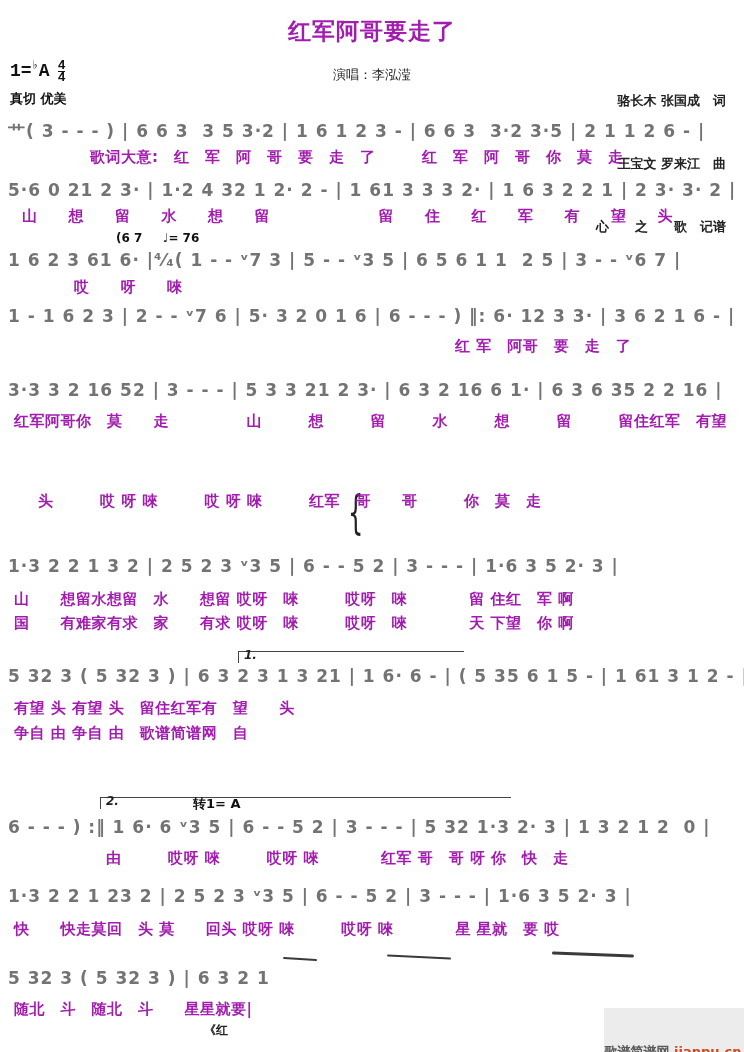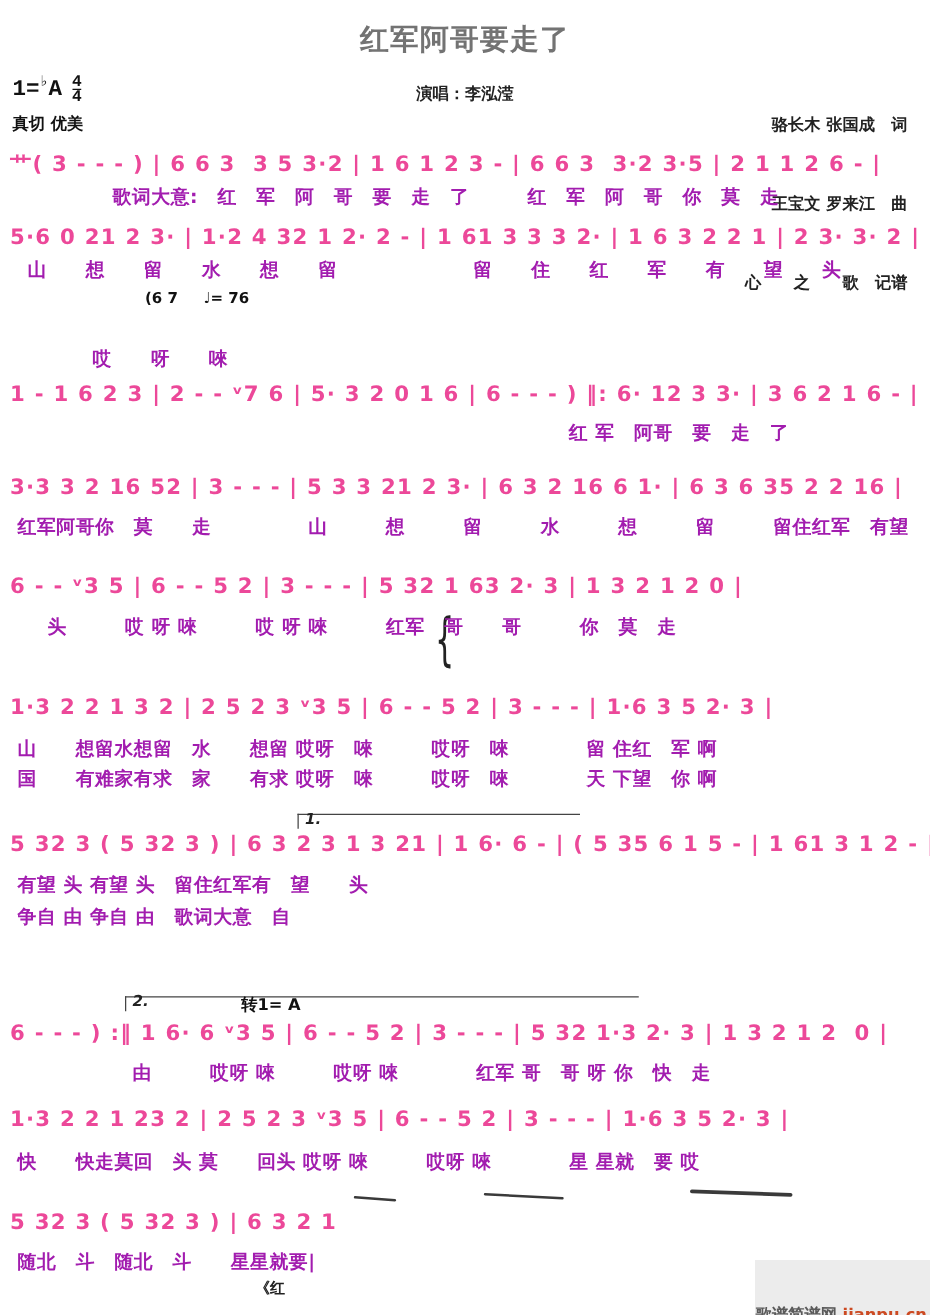--- a/index.html
+++ b/index.html
@@ -1,26 +1,26 @@
 <!DOCTYPE html>
 <html><head>
 <meta charset="utf-8">
 <style>
   html,body{margin:0;padding:0;background:#fff;}
   .page{
     position:relative;width:744px;height:1052px;background:#ffffff;
     font-family:"DejaVu Sans","Liberation Sans",sans-serif;color:#111;overflow:hidden;
   }
   .row{position:absolute;white-space:pre;}
-  .notes{font-weight:700;font-size:17px;letter-spacing:1px;color:#ec4899;}
+  .notes{font-weight:700;font-size:17px;letter-spacing:1px;color:#737373;}
   .lyr{font-size:15px;font-weight:600;letter-spacing:.5px;color:#a21caf;}
   .title{position:absolute;top:16px;left:0;width:744px;text-align:center;
-         font-size:23px;font-weight:700;letter-spacing:1px;color:#737373;}
+         font-size:23px;font-weight:700;letter-spacing:1px;color:#a21caf;}
   .singer{position:absolute;top:66px;left:0;width:744px;text-align:center;
-          font-size:13px;font-weight:700;color:#222;}
+          font-size:13px;font-weight:400;color:#222;}
   .credits{position:absolute;top:48px;right:18px;text-align:right;
            font-size:13px;font-weight:600;line-height:21px;color:#222;white-space:pre;}
   .keyblock{position:absolute;top:58px;left:10px;font-size:18px;font-weight:700;white-space:nowrap;font-family:Liberation Mono, monospace;}
   .keyblock sup{font-size:12px;}
   .frac{display:inline-block;vertical-align:middle;margin-left:8px;text-align:center;
         font-size:13px;font-weight:700;line-height:11px;}
   .frac .num{display:block;}
   .frac .den{display:block;border-top:1.6px solid #111;}
   .expression{position:absolute;top:90px;left:10px;font-size:13px;font-weight:700;}
   .tempo{position:absolute;font-size:12px;font-weight:700;white-space:pre;}
@@ -56,42 +56,42 @@
     <div>心　　之　　歌　记谱</div>
   </div>
 
   <div class="row notes" style="top:120px;left:8px">艹( 3 - - - ) | 6 6 3  3 5 3·2 | 1 6 1 2 3 - | 6 6 3  3·2 3·5 | 2 1 1 2 6 - |</div>
   <div class="row lyr" style="top:148px;left:90px">歌词大意:　红　军　阿　哥　要　走　了　　　红　军　阿　哥　你　莫　走</div>
 
   <div class="row notes" style="top:180px;left:8px">5·6 0 21 2 3· | 1·2 4 32 1 2· 2 - | 1 61 3 3 3 2· | 1 6 3 2 2 1 | 2 3· 3· 2 |</div>
   <div class="row lyr" style="top:207px;left:22px">山　　想　　留　　水　　想　　留　　　　　　　留　　住　　红　　军　　有　　望　　头</div>
 
   <div class="tempo" style="top:230px;left:116px">(6 7　  ♩= 76</div>
+  <div class="row notes" style="top:250px;left:8px">1 6 2 3 61 6· |⁴⁄₄( 1 - - ᵛ7 3 | 5 - - ᵛ3 5 | 6 5 6 1 1  2 5 | 3 - - ᵛ6 7 |</div>
   <div class="row lyr" style="top:278px;left:74px">哎　　呀　　唻</div>
 
   <div class="row notes" style="top:306px;left:8px">1 - 1 6 2 3 | 2 - - ᵛ7 6 | 5· 3 2 0 1 6 | 6 - - - ) ‖: 6· 12 3 3· | 3 6 2 1 6 - |</div>
   <div class="row lyr" style="top:337px;left:455px">红 军　阿哥　要　走　了</div>
 
   <div class="row notes" style="top:380px;left:8px">3·3 3 2 16 52 | 3 - - - | 5 3 3 21 2 3· | 6 3 2 16 6 1· | 6 3 6 35 2 2 16 |</div>
   <div class="row lyr" style="top:412px;left:14px">红军阿哥你　莫　　走　　　　　山　　　想　　　留　　　水　　　想　　　留　　　留住红军　有望</div>
 
-  <div class="row notes" style="top:459px;left:8px">6 - - ᵛ3 5 | 6 - - 5 2 | 3 - - - | 5 32 1 63 2· 3 | 1 3 2 1 2 0 |</div>
   <div class="brace" style="top:487px;left:348px">{</div>
   <div class="row lyr" style="top:492px;left:38px">头　　　哎 呀 唻　　　哎 呀 唻　　　红军　哥　　哥　　　你　莫　走</div>
 
   <div class="row notes" style="top:556px;left:8px">1·3 2 2 1 3 2 | 2 5 2 3 ᵛ3 5 | 6 - - 5 2 | 3 - - - | 1·6 3 5 2· 3 |</div>
   <div class="row lyr" style="top:590px;left:14px">山　　想留水想留　水　　想留 哎呀　唻　　　哎呀　唻　　　　留 住红　军 啊</div>
   <div class="row lyr" style="top:614px;left:14px">国　　有难家有求　家　　有求 哎呀　唻　　　哎呀　唻　　　　天 下望　你 啊</div>
 
   <div class="volta" style="top:651px;left:238px;width:225px">
     <span class="vlabel">1.</span>
   </div>
   <div class="row notes" style="top:666px;left:8px">5 32 3 ( 5 32 3 ) | 6 3 2 3 1 3 21 | 1 6· 6 - | ( 5 35 6 1 5 - | 1 61 3 1 2 - |</div>
   <div class="row lyr" style="top:699px;left:14px">有望 头 有望 头　留住红军有　望　　头</div>
-  <div class="row lyr" style="top:724px;left:14px">争自 由 争自 由　歌词大意　自</div>
+  <div class="row lyr" style="top:724px;left:14px">争自 由 争自 由　歌谱简谱网　自</div>
 
 
   <div class="volta" style="top:797px;left:100px;width:410px">
     <span class="vlabel">2.</span>
     <span class="keychange">转1= A</span>
   </div>
   <div class="row notes" style="top:817px;left:8px">6 - - - ) :‖ 1 6· 6 ᵛ3 5 | 6 - - 5 2 | 3 - - - | 5 32 1·3 2· 3 | 1 3 2 1 2  0 |</div>
   <div class="row lyr" style="top:849px;left:106px">由　　　哎呀 唻　　　哎呀 唻　　　　红军 哥　哥 呀 你　快　走</div>
 
   <div class="row notes" style="top:886px;left:8px">1·3 2 2 1 23 2 | 2 5 2 3 ᵛ3 5 | 6 - - 5 2 | 3 - - - | 1·6 3 5 2· 3 |</div>

